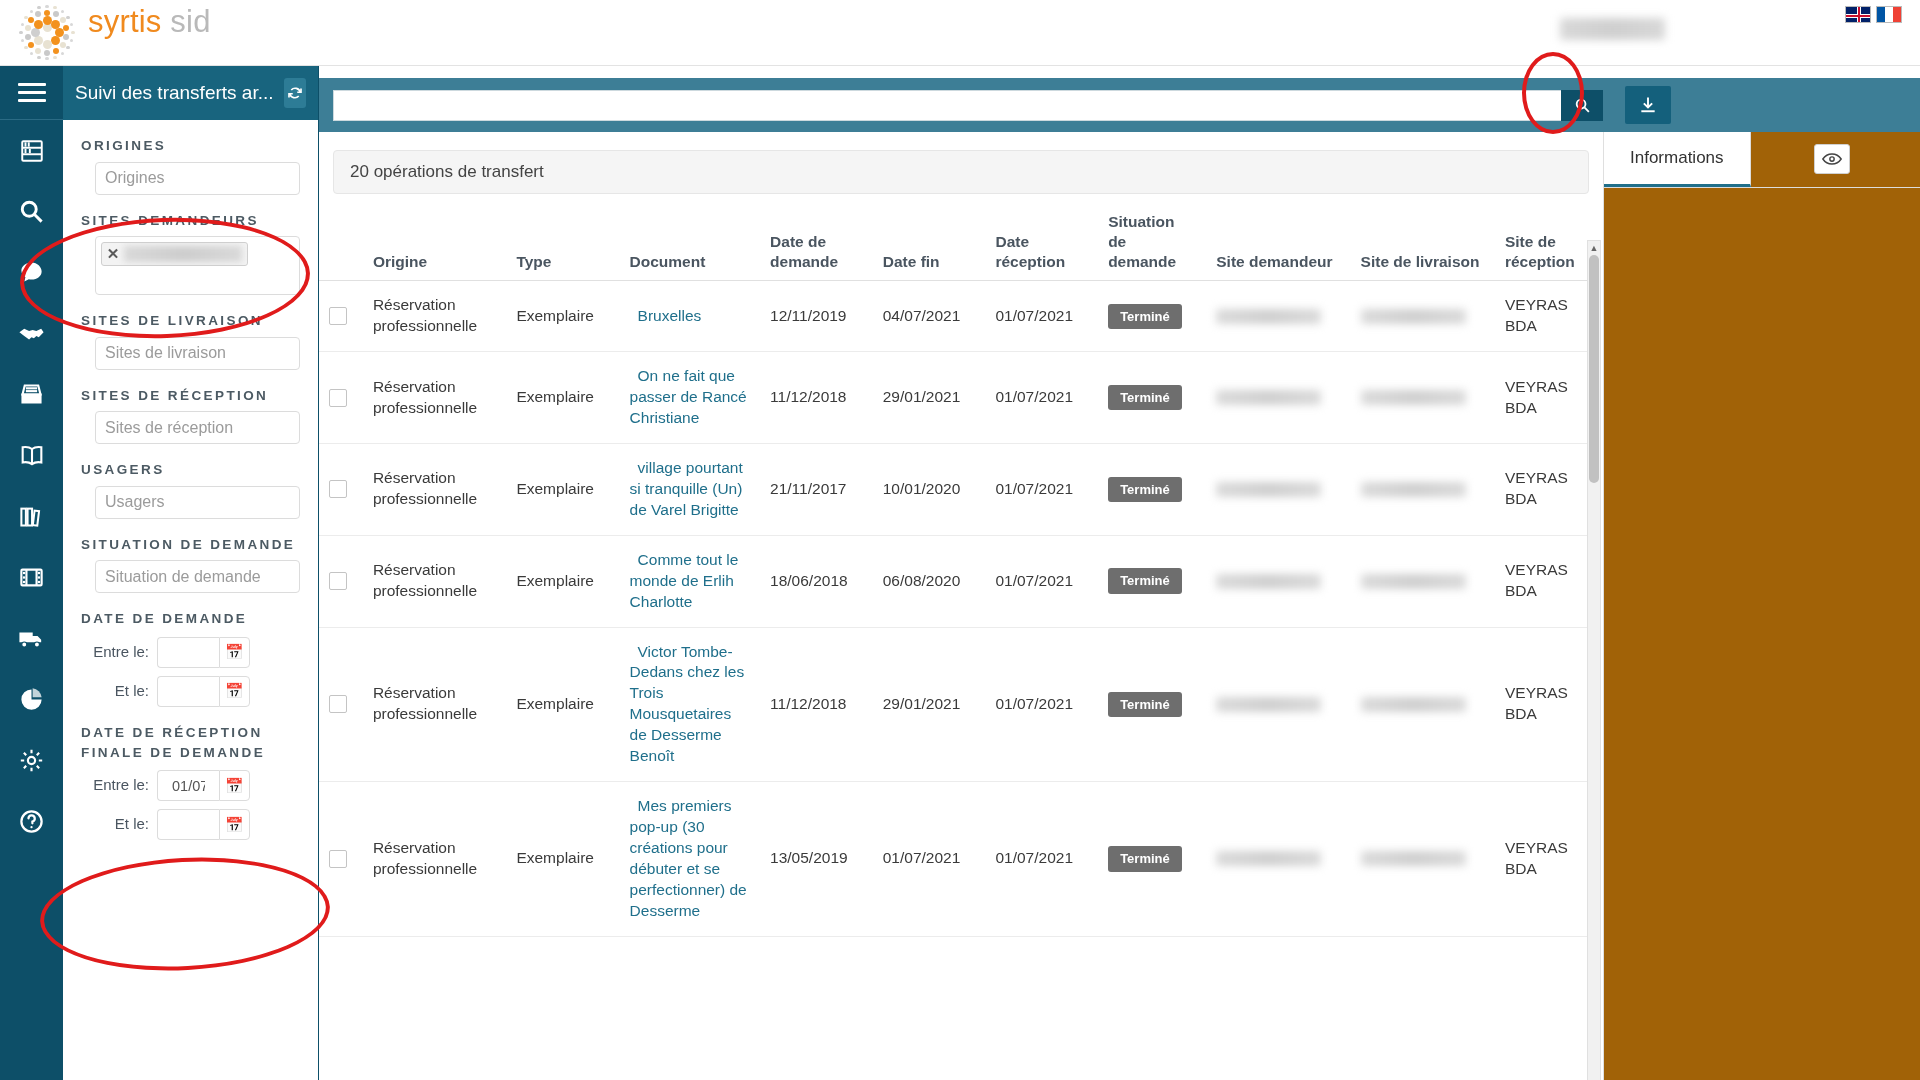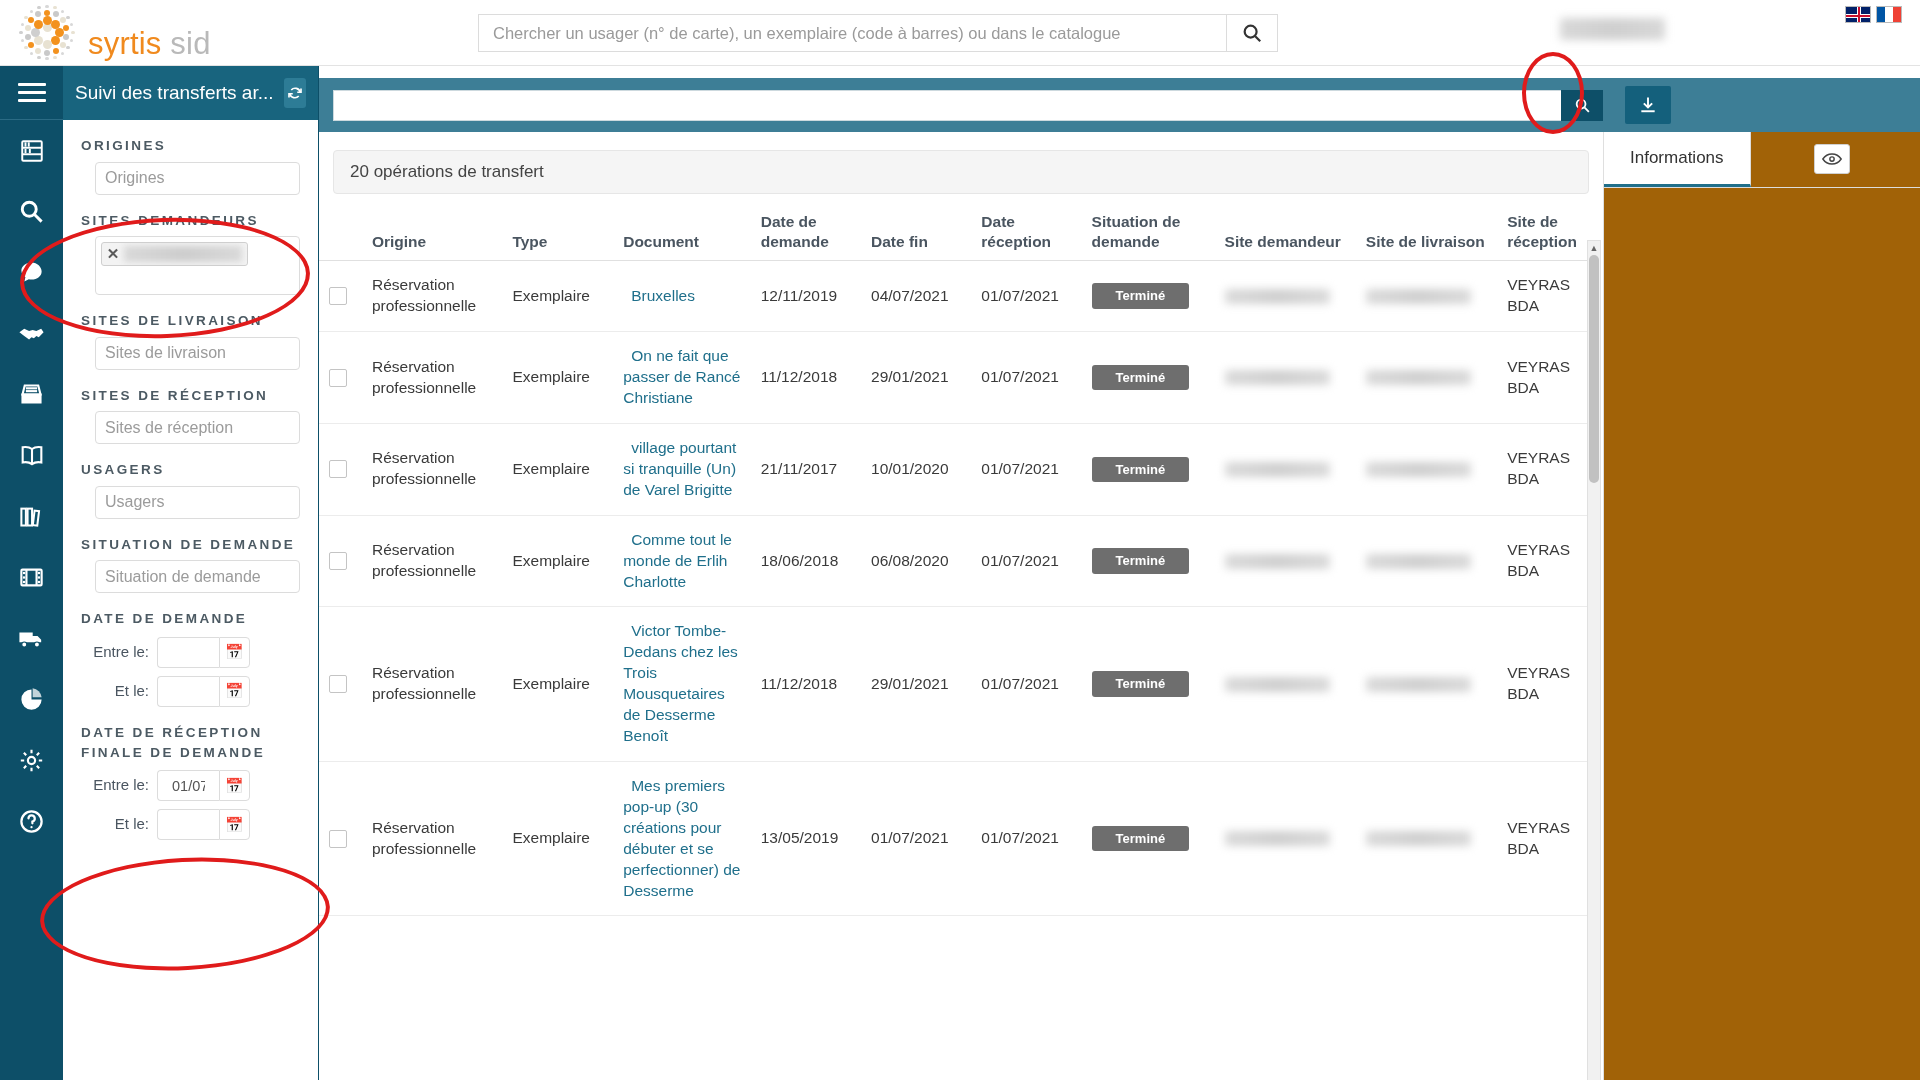--- a/index.html
+++ b/index.html
@@ -10,21 +10,21 @@
     color: #333;
     -webkit-font-smoothing: antialiased;
   }
 
   
   .topbar {
     position: absolute; left: 0; top: 0; width: 1920px; height: 66px;
     background: #ffffff; border-bottom: 1px solid #e3e3e3;
     display: flex; align-items: center;
   }
-  .logo-wrap { display: flex; align-items: flex-end; margin-left: 18px; }
+  .logo-wrap { display: flex; align-items: flex-start; margin-left: 18px; }
   .logo-dots { width: 58px; height: 58px; position: relative; }
   .logo-dots i {
     position: absolute; border-radius: 50%; display: block;
   }
   .logo-text { margin-left: 12px; font-size: 31px; letter-spacing: .2px; }
   .logo-text .a { color: #f08a1e; }
   .logo-text .b { color: #b9b9b9; }
 
   .global-search {
     position: absolute; left: 478px; top: 14px;
@@ -182,21 +182,21 @@
     font-size: 15.5px; color: #3a3a3a; padding: 14px 10px; vertical-align: middle;
     border-bottom: 1px solid #ececec; line-height: 1.35;
   }
   td.doc a { color: #1f6f8b; text-decoration: none; cursor: pointer; margin-left: 8px; }
   .cbx {
     width: 18px; height: 18px; border: 1px solid #c4c4c4; border-radius: 2px;
     background: #fff; display: block; cursor: pointer;
   }
   .badge {
     display: inline-block; background: #6e6e6e; color: #fff; font-size: 13px;
-    font-weight: bold; padding: 4px 24px; border-radius: 3px;
+    font-weight: bold; padding: 4px 12px; border-radius: 3px;
   }
   .blur-cell {
     display: block; height: 15px; width: 105px;
     background: linear-gradient(90deg,#dadada,#cecece,#dadada);
     filter: blur(4px); border-radius: 2px;
   }
   .scrollbar {
     position: absolute; right: 2px; top: 108px; width: 14px; height: 852px;
     background: #f1f1f1; border: 1px solid #e0e0e0;
   }
@@ -281,29 +281,20 @@
         <i style="width: 3.4px; height: 3.4px; left: 6.26556px; top: 12.0176px; background: rgb(232, 226, 210);"></i>
         <i style="width: 3.4px; height: 3.4px; left: 12.0176px; top: 6.26556px; background: rgb(216, 216, 216);"></i>
         <i style="width: 3.4px; height: 3.4px; left: 19.2656px; top: 2.57253px; background: rgb(207, 207, 207);"></i>
       </div>
     <div class="logo-text">
       <span class="a">syrtis</span>
       <span class="b">sid</span>
     </div>
   </div>
 
-  <div class="global-search">
-    <input type="text" placeholder="Chercher un usager (n° de carte), un exemplaire (code à barres) ou dans le catalogue" style="">
-    <div class="gs-btn">
-      <svg width="22" height="22" viewBox="0 0 24 24" fill="none" stroke="#333" stroke-width="2.4">
-        <circle cx="10.5" cy="10.5" r="6.5"></circle>
-          <line x1="15.5" y1="15.5" x2="21" y2="21"></line>
-      </svg>
-    </div>
-  </div>
 
   <div class="user-blur"></div>
 
   <div class="flags">
     <div class="flag flag-uk">
       <span class="c1"></span>
         <span class="c2"></span>
         <span class="c3"></span>
         <span class="c4"></span>
     </div>

